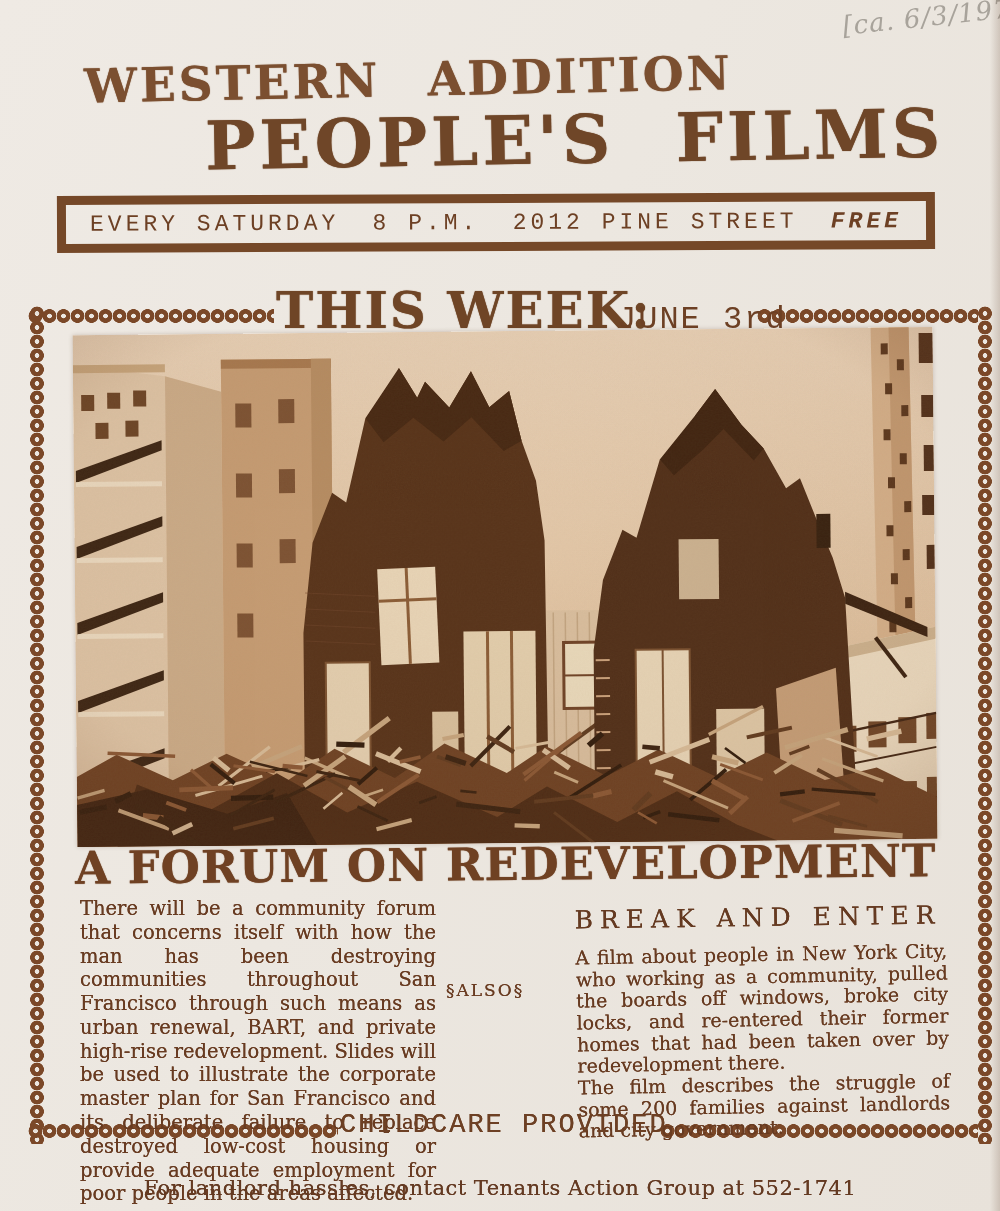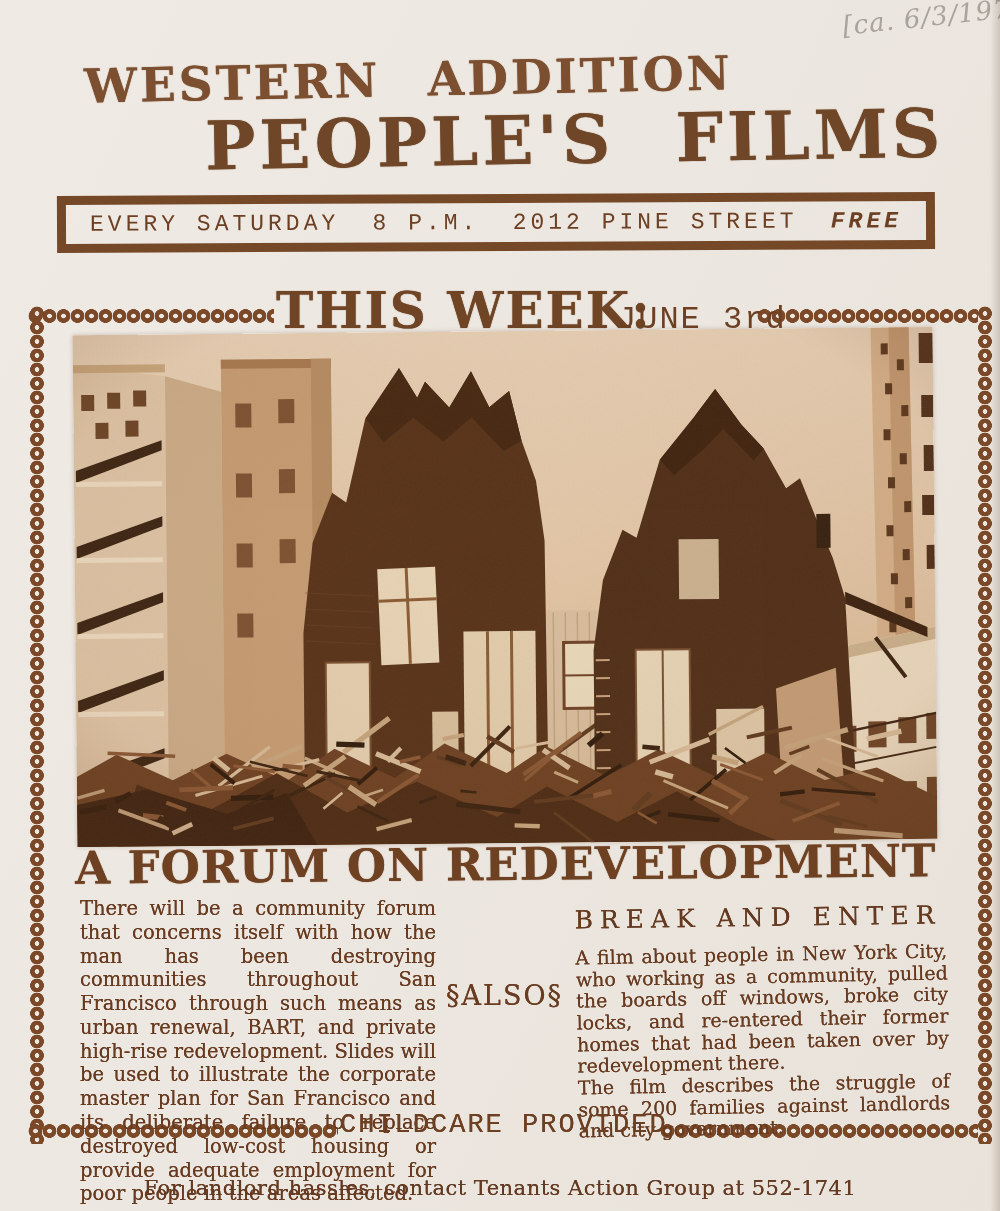--- a/index.html
+++ b/index.html
@@ -65,21 +65,21 @@
   .forum-heading{
     left:75px; top:838px; width:860px; text-align:center; font-size:45px;
     font-weight:bold; color:#6f4123; letter-spacing:1px; white-space:nowrap;
     text-shadow:0 0 1px #6f4123; transform:rotate(-0.5deg);
   }
   .forum-body{
     left:80px; top:897px; width:356px; font-size:19.5px; line-height:1.22;
     color:#683b21; text-align:justify; text-shadow:0 0 .4px #683b21;
   }
   .also-label{
-    left:446px; top:980px; font-size:27px; letter-spacing:2px; color:#6a3c22;
+    left:446px; top:980px; font-size:17px; letter-spacing:2px; color:#6a3c22;
     text-shadow:0 0 .4px #6a3c22; white-space:nowrap;
   }
   .bae-heading{
     left:572px; top:903px; width:372px; text-align:center; font-size:25px;
     letter-spacing:7px; color:#653a21; white-space:nowrap;
     text-shadow:0 0 .4px #653a21; transform:rotate(-0.8deg);
   }
   .bae-body{
     left:577px; top:944px; width:372px; font-size:19px; line-height:1.14;
     color:#683b21; text-align:justify; transform:rotate(-1.1deg);

